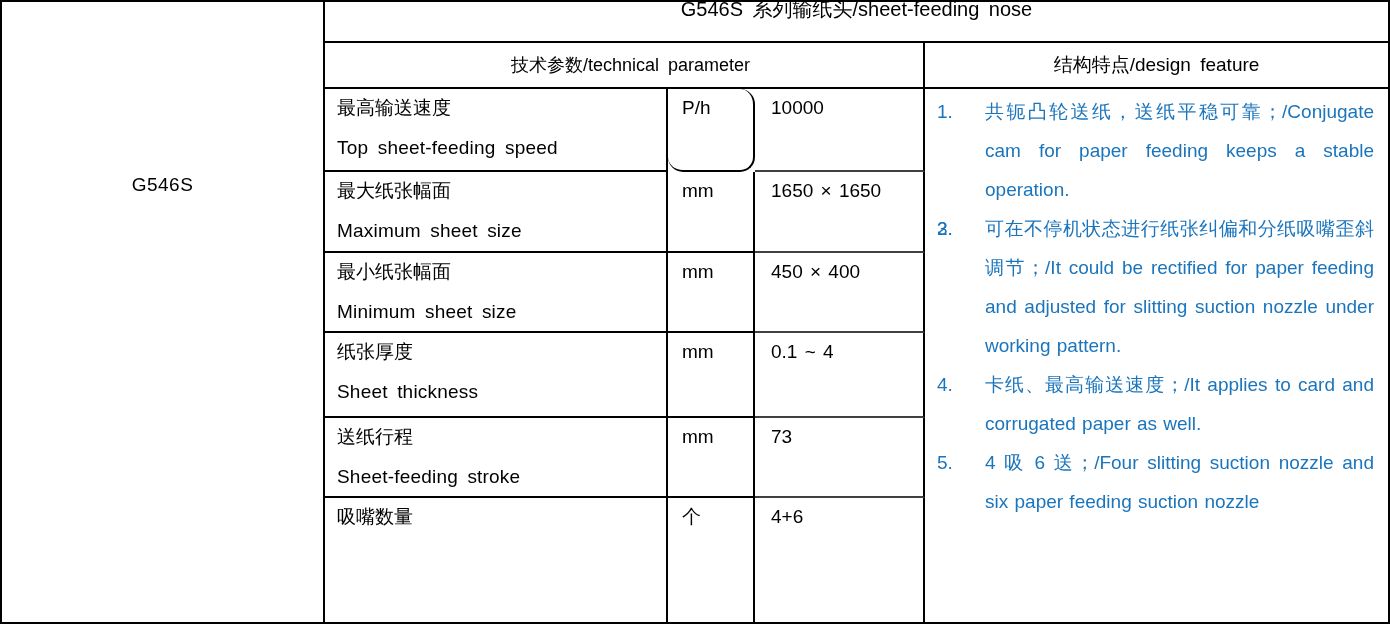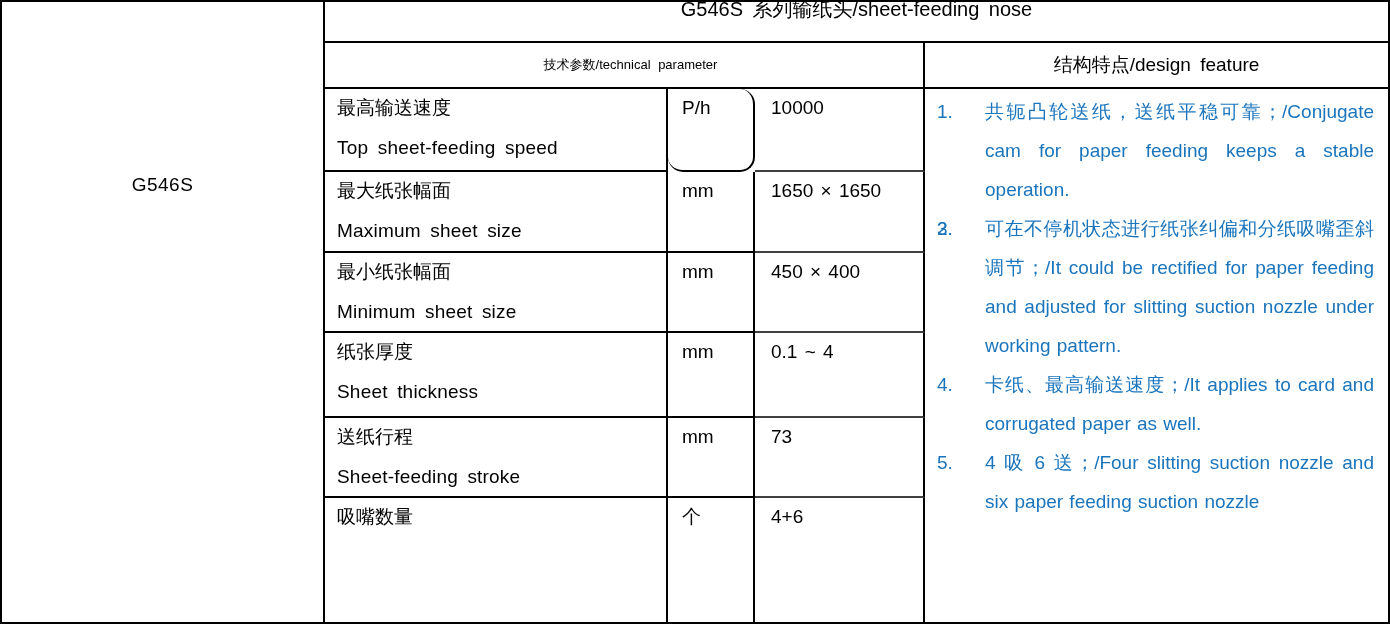--- a/index.html
+++ b/index.html
@@ -17,21 +17,21 @@
     grid-column:1; grid-row:1/9; border-right:2px solid #000;
     text-align:center; padding-top:172px; font-size:19px; letter-spacing:0.5px;
   }
   .title-cell {
     grid-column:2/6; grid-row:1; border-bottom:2px solid #000;
     display:flex; align-items:flex-end; justify-content:center;
     font-size:20px; word-spacing:4px; padding-bottom:18px;
   }
   .th-left {
     grid-column:2/5; grid-row:2; border-right:2px solid #000; border-bottom:2px solid #000;
-    display:flex; align-items:center; justify-content:center; font-size:13px; word-spacing:4px;padding-left:13px;
+    display:flex; align-items:center; justify-content:center; font-size:18px; word-spacing:4px;padding-left:13px;
   }
   .th-right {
     grid-column:5; grid-row:2; border-bottom:2px solid #000;
     display:flex; align-items:center; justify-content:center; font-size:19px; word-spacing:4px;
   }
   .p-name  { grid-column:2; border-right:2px solid #000; border-bottom:2px solid #000;
              padding:9px 10px 0 12px; font-size:19px; line-height:20px; }
   .p-name .en { margin-top:20px; word-spacing:4px; letter-spacing:0.2px; }
   .p-unit  { grid-column:3; border-right:2px solid #000; border-bottom:2px solid #000;
              padding:9px 0 0 14px; font-size:19px; line-height:20px; }

